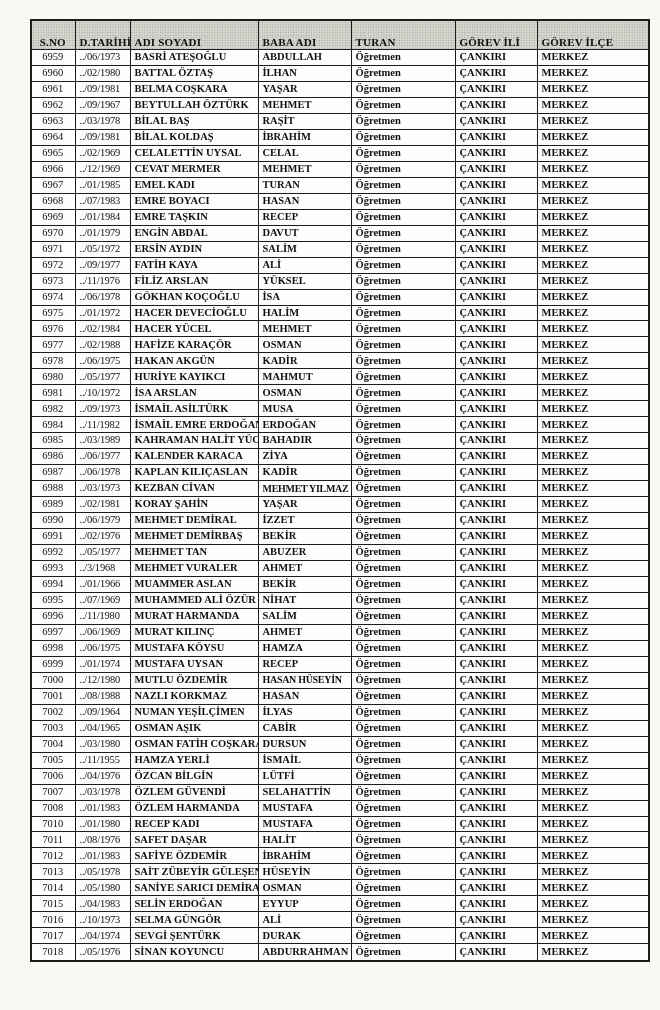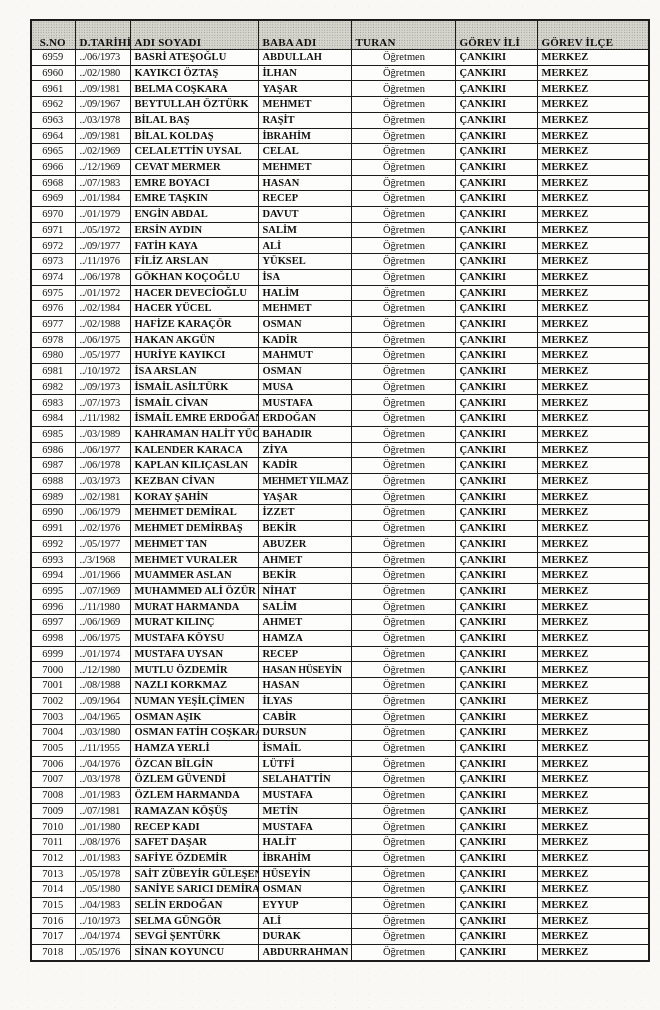--- a/index.html
+++ b/index.html
@@ -69,21 +69,21 @@
   
   .col-s_no       { width: 44px;  text-align: center; padding-left: 1px; }
   .col-d_tarihi   { width: 55px;  }
   .col-adi_soyadi { width: 128px; }
   .col-baba_adi   { width: 93px;  }
   .col-unvan      { width: 104px; }
   .col-gorev_ili  { width: 82px;  }
   .col-gorev_ilce { width: 112px; }
   tbody td.col-s_no { font-weight: normal; }
   tbody td.col-d_tarihi { font-weight: normal; letter-spacing: -0.2px; }
-  tbody td.col-unvan { font-weight: normal; text-align: center; }
+  tbody td.col-unvan { font-weight: bold; }
   tbody td.col-baba_adi.long { font-size: 10px; letter-spacing: -0.3px; }
 </style>
 </head>
 <body>
 
 <div class="page">
   <table class="scan-table">
     <thead>
       <tr>
           <th class="col-s_no">S.NO</th>
@@ -101,21 +101,21 @@
           <td class="col-d_tarihi">../06/1973</td>
           <td class="col-adi_soyadi">BASRİ ATEŞOĞLU</td>
           <td class="col-baba_adi">ABDULLAH</td>
           <td class="col-unvan">Öğretmen</td>
           <td class="col-gorev_ili">ÇANKIRI</td>
           <td class="col-gorev_ilce">MERKEZ</td>
         </tr>
         <tr>
           <td class="col-s_no">6960</td>
           <td class="col-d_tarihi">../02/1980</td>
-          <td class="col-adi_soyadi">KAYIKCI ÖZTAŞ</td>
+          <td class="col-adi_soyadi">BATTAL ÖZTAŞ</td>
           <td class="col-baba_adi">İLHAN</td>
           <td class="col-unvan">Öğretmen</td>
           <td class="col-gorev_ili">ÇANKIRI</td>
           <td class="col-gorev_ilce">MERKEZ</td>
         </tr>
         <tr>
           <td class="col-s_no">6961</td>
           <td class="col-d_tarihi">../09/1981</td>
           <td class="col-adi_soyadi">BELMA COŞKARA</td>
           <td class="col-baba_adi">YAŞAR</td>
@@ -162,20 +162,29 @@
         <tr>
           <td class="col-s_no">6966</td>
           <td class="col-d_tarihi">../12/1969</td>
           <td class="col-adi_soyadi">CEVAT MERMER</td>
           <td class="col-baba_adi">MEHMET</td>
           <td class="col-unvan">Öğretmen</td>
           <td class="col-gorev_ili">ÇANKIRI</td>
           <td class="col-gorev_ilce">MERKEZ</td>
         </tr>
         <tr>
+          <td class="col-s_no">6967</td>
+          <td class="col-d_tarihi">../01/1985</td>
+          <td class="col-adi_soyadi">EMEL KADI</td>
+          <td class="col-baba_adi">TURAN</td>
+          <td class="col-unvan">Öğretmen</td>
+          <td class="col-gorev_ili">ÇANKIRI</td>
+          <td class="col-gorev_ilce">MERKEZ</td>
+        </tr>
+        <tr>
           <td class="col-s_no">6968</td>
           <td class="col-d_tarihi">../07/1983</td>
           <td class="col-adi_soyadi">EMRE BOYACI</td>
           <td class="col-baba_adi">HASAN</td>
           <td class="col-unvan">Öğretmen</td>
           <td class="col-gorev_ili">ÇANKIRI</td>
           <td class="col-gorev_ilce">MERKEZ</td>
         </tr>
         <tr>
           <td class="col-s_no">6969</td>
@@ -288,29 +297,20 @@
         <tr>
           <td class="col-s_no">6982</td>
           <td class="col-d_tarihi">../09/1973</td>
           <td class="col-adi_soyadi">İSMAİL ASİLTÜRK</td>
           <td class="col-baba_adi">MUSA</td>
           <td class="col-unvan">Öğretmen</td>
           <td class="col-gorev_ili">ÇANKIRI</td>
           <td class="col-gorev_ilce">MERKEZ</td>
         </tr>
         <tr>
-          <td class="col-s_no">6983</td>
-          <td class="col-d_tarihi">../07/1973</td>
-          <td class="col-adi_soyadi">İSMAİL CİVAN</td>
-          <td class="col-baba_adi">MUSTAFA</td>
-          <td class="col-unvan">Öğretmen</td>
-          <td class="col-gorev_ili">ÇANKIRI</td>
-          <td class="col-gorev_ilce">MERKEZ</td>
-        </tr>
-        <tr>
           <td class="col-s_no">6984</td>
           <td class="col-d_tarihi">../11/1982</td>
           <td class="col-adi_soyadi">İSMAİL EMRE ERDOĞAN</td>
           <td class="col-baba_adi">ERDOĞAN</td>
           <td class="col-unvan">Öğretmen</td>
           <td class="col-gorev_ili">ÇANKIRI</td>
           <td class="col-gorev_ilce">MERKEZ</td>
         </tr>
         <tr>
           <td class="col-s_no">6985</td>
@@ -517,29 +517,20 @@
           <td class="col-baba_adi">SELAHATTİN</td>
           <td class="col-unvan">Öğretmen</td>
           <td class="col-gorev_ili">ÇANKIRI</td>
           <td class="col-gorev_ilce">MERKEZ</td>
         </tr>
         <tr>
           <td class="col-s_no">7008</td>
           <td class="col-d_tarihi">../01/1983</td>
           <td class="col-adi_soyadi">ÖZLEM HARMANDA</td>
           <td class="col-baba_adi">MUSTAFA</td>
-          <td class="col-unvan">Öğretmen</td>
-          <td class="col-gorev_ili">ÇANKIRI</td>
-          <td class="col-gorev_ilce">MERKEZ</td>
-        </tr>
-        <tr>
-          <td class="col-s_no">7009</td>
-          <td class="col-d_tarihi">../07/1981</td>
-          <td class="col-adi_soyadi">RAMAZAN KÖŞÜŞ</td>
-          <td class="col-baba_adi">METİN</td>
           <td class="col-unvan">Öğretmen</td>
           <td class="col-gorev_ili">ÇANKIRI</td>
           <td class="col-gorev_ilce">MERKEZ</td>
         </tr>
         <tr>
           <td class="col-s_no">7010</td>
           <td class="col-d_tarihi">../01/1980</td>
           <td class="col-adi_soyadi">RECEP KADI</td>
           <td class="col-baba_adi">MUSTAFA</td>
           <td class="col-unvan">Öğretmen</td>

